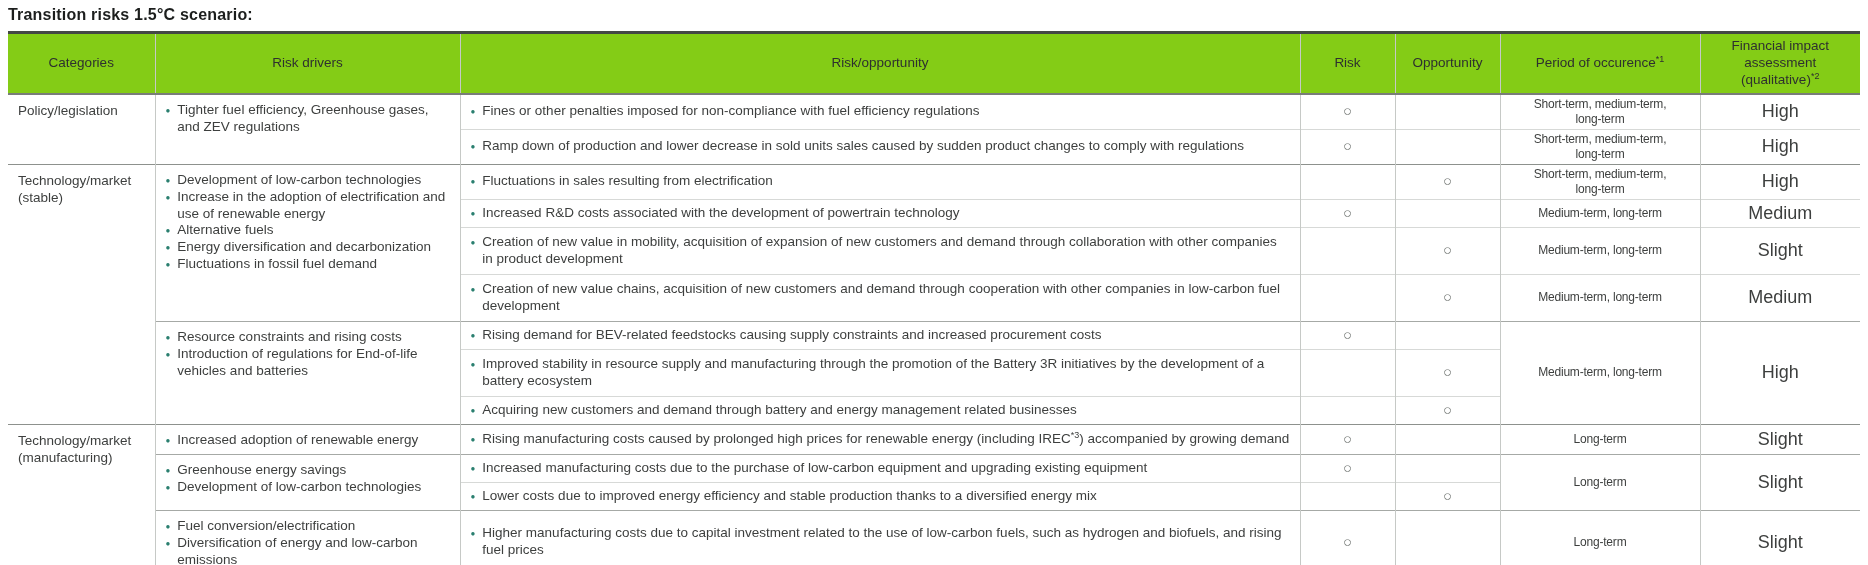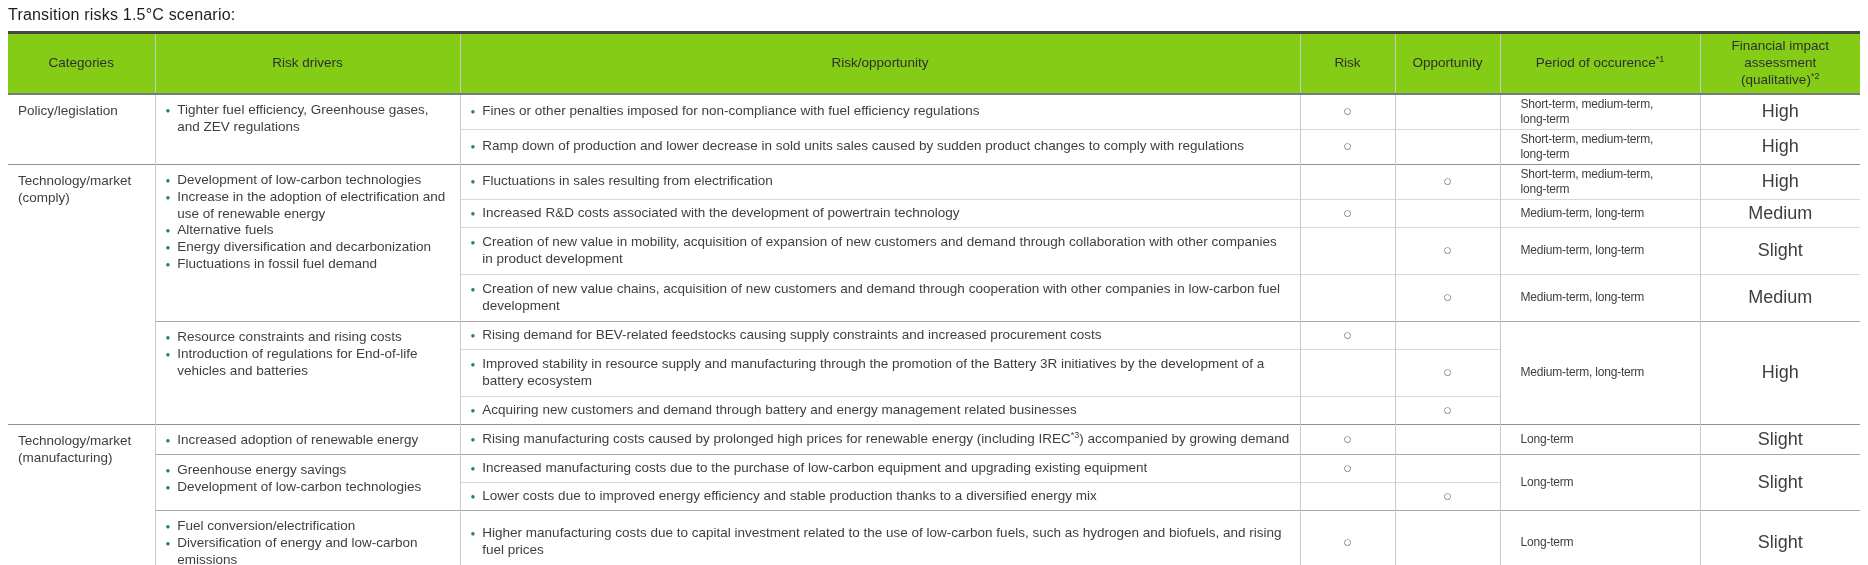--- a/index.html
+++ b/index.html
@@ -3,21 +3,21 @@
 <meta charset="utf-8">
 <style>
   html,body{margin:0;padding:0;background:#ffffff;}
   body{
     width:1868px;height:565px;overflow:hidden;
     font-family:"Liberation Sans","DejaVu Sans",sans-serif;
     color:#3d3f3e;-webkit-font-smoothing:antialiased;
   }
   .page{padding:4px 8px 0 8px;}
   .title{
-    font-size:16px;font-weight:normal;color:#1c1e1d;
+    font-size:16px;font-weight:bold;color:#1c1e1d;
     margin:2px 0 7px 0;letter-spacing:.2px;
   }
   table{
     border-collapse:collapse;table-layout:fixed;width:1852px;
     border-top:3px solid #444845;border-bottom:2px solid #5f635f;
   }
   th,td{
     border-left:1px solid #c6c9c6;
     padding:5px 10px;vertical-align:middle;
     font-size:13.5px;line-height:1.25;
@@ -39,21 +39,21 @@
   td.cat{vertical-align:top;padding-top:8px;color:#3d3f3e;}
   td.drv{vertical-align:top;padding-top:7px;}
   ul.blist{margin:0;padding:0;list-style:none;}
   ul.blist li{display:flex;gap:7px;align-items:flex-start;}
   .b{
     color:#2a7f6f;font-size:8px;line-height:17px;flex:0 0 auto;
   }
   .t{flex:1 1 auto;}
   td.mark{text-align:center;color:#767a77;font-size:15px;padding:2px;}
   td.period{
-    font-size:12px;letter-spacing:-.2px;
+    text-align:center;font-size:12px;letter-spacing:-.2px;
     color:#44464
 5;padding:2px 20px;}
   td.impact{text-align:center;font-size:18px;padding:2px 4px;}
   .hdr2{display:block;}
 </style>
 </head>
 <body>
 
 <div class="page">
   <div class="title">Transition risks 1.5°C scenario:</div>
@@ -120,21 +120,21 @@
         </td>
         <td class="mark"><span>○</span></td>
         <td class="mark"><span></span></td>
         <td class="period">Short-term, medium-term, long-term</td>
         <td class="impact">High</td>
       </tr>
 
       <tr class="h1 sec">
         <td class="cat nbl" rowspan="7">
           <span>Technology/market</span><br>
-          <span>(comply)</span>
+          <span>(stable)</span>
         </td>
         <td class="drv" rowspan="4">
           <ul class="blist">
             <li>
                 <span class="b">●</span>
                 <span class="t">Development of low-carbon technologies</span>
               </li>
             <li>
                 <span class="b">●</span>
                 <span class="t">Increase in the adoption of electrification and use of renewable energy</span>

